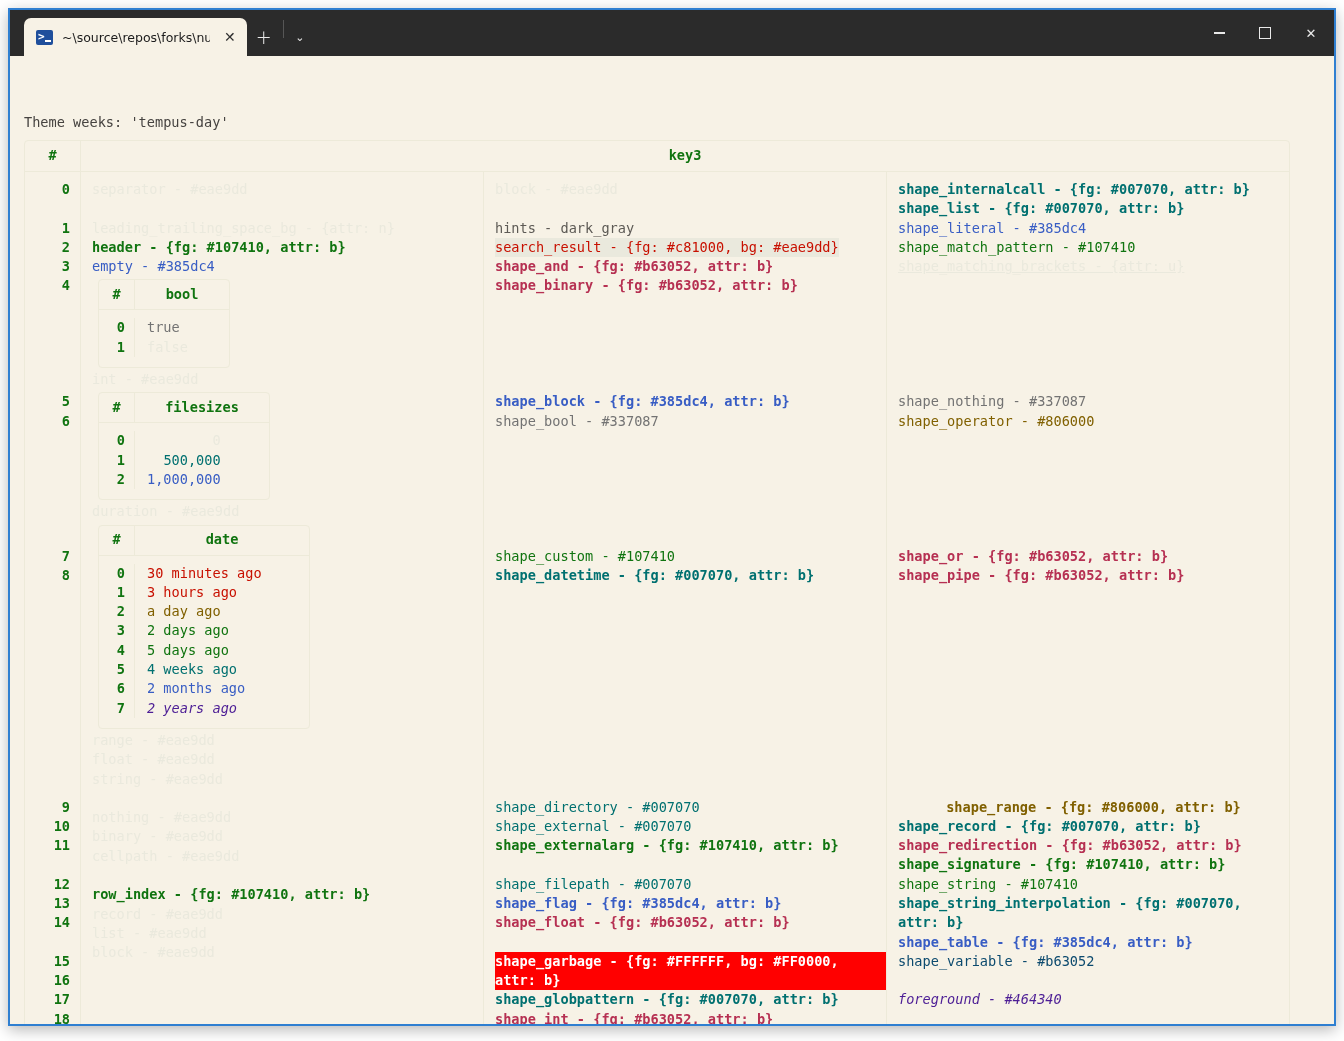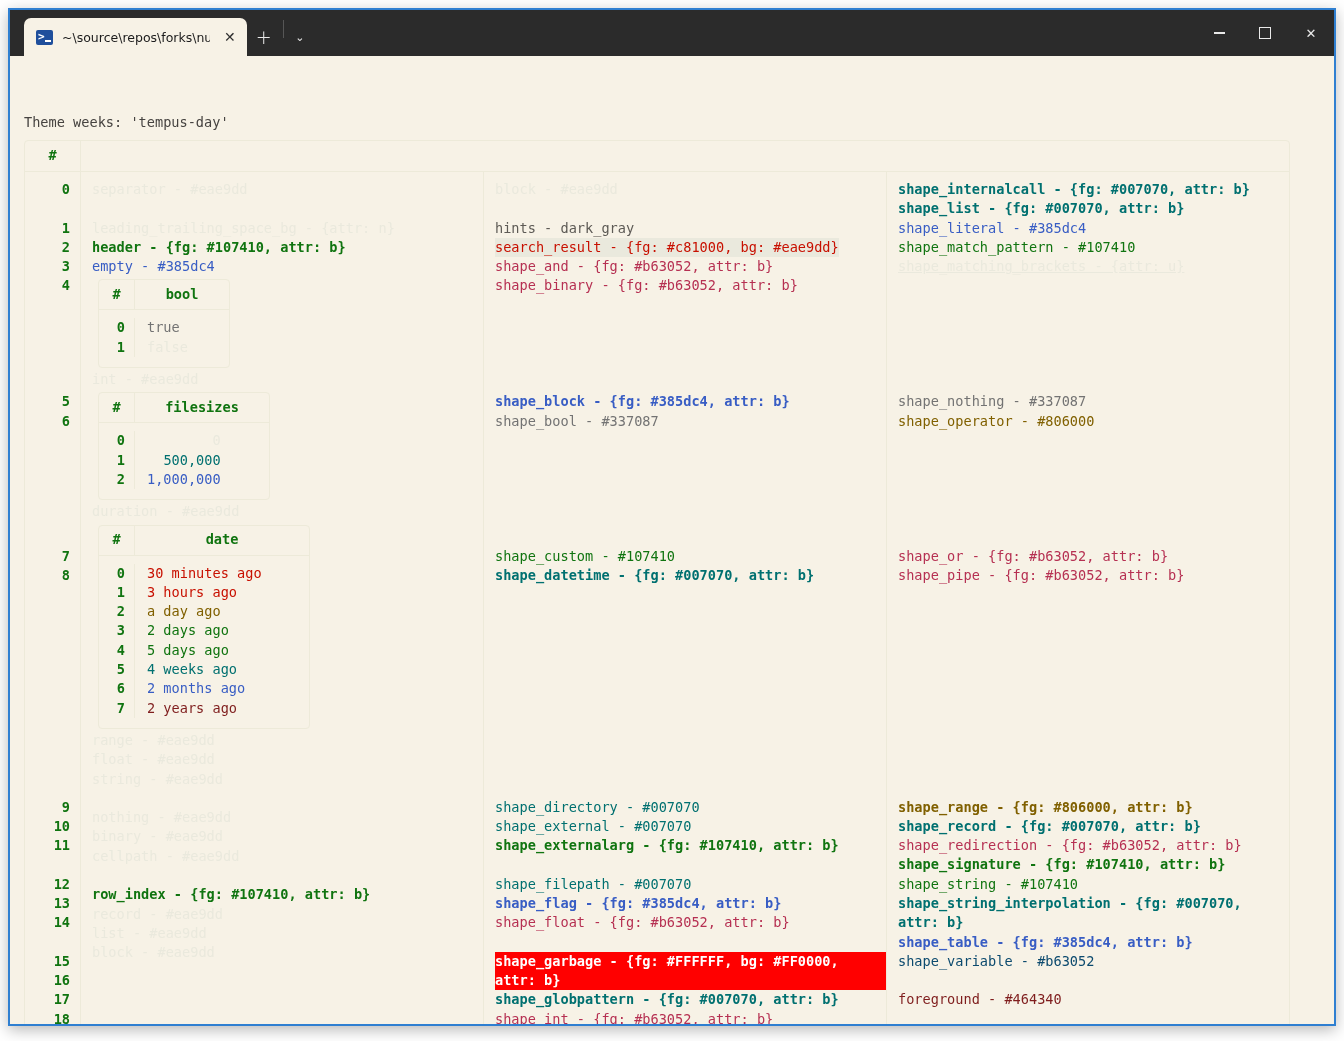--- a/index.html
+++ b/index.html
@@ -94,25 +94,25 @@
   
   .c-fade{color:#eae9dd;}
   .c-fade-u{color:#eae9dd;text-decoration:underline;}
   .c-green{color:#107410;}
   .c-greenb{color:#107410;font-weight:bold;}
   .c-blue{color:#385dc4;}
   .c-blueb{color:#385dc4;font-weight:bold;}
   .c-teal{color:#007070;}
   .c-tealb{color:#007070;font-weight:bold;}
   .c-rose{color:#0c4a6e;}
-  .c-roseb{color:#b63052;font-weight:normal;}
+  .c-roseb{color:#b63052;font-weight:bold;}
   .c-olive{color:#806000;}
-  .c-oliveb{color:#806000;font-weight:bold;}
+  .c-oliveb{color:#806000;font-weight:bold;text-align:center;}
   .c-steel{color:#737373;}
-  .c-dark{color:#7f1d1d;}
+  .c-dark{color:#4c1d95;font-style:italic;}
   .c-gray{color:#5d5a55;}
   .c-red{color:#c81000;background:#eae9dd;}
   .c-garbage{color:#ffffff;background:#ff0000;font-weight:bold;}
 
   
   .subtable{
     display:inline-block;margin:3px 0 2px 6px;
     border:1px solid #edead9;border-radius:4px;
     box-sizing:border-box;vertical-align:top;
   }
@@ -157,20 +157,21 @@
   </div>
 
   <div class="term">
 
     <div class="theme-line">Theme weeks: 'tempus-day'</div>
 
     <div class="nutable">
 
       <div class="nt-head">
         <div class="cell col-idx">#</div>
+        <div class="cell col-k last">key3</div>
       </div>
 
       <div class="nt-body">
         <div class="col-idx">
           <div class="idxnums" id="idxcol"><div>0</div><div>&nbsp;</div><div>1</div><div>2</div><div>3</div><div>4</div><div>&nbsp;</div><div>&nbsp;</div><div>&nbsp;</div><div>&nbsp;</div><div>&nbsp;</div><div>5</div><div>6</div><div>&nbsp;</div><div>&nbsp;</div><div>&nbsp;</div><div>&nbsp;</div><div>&nbsp;</div><div>&nbsp;</div><div>7</div><div>8</div><div>&nbsp;</div><div>&nbsp;</div><div>&nbsp;</div><div>&nbsp;</div><div>&nbsp;</div><div>&nbsp;</div><div>&nbsp;</div><div>&nbsp;</div><div>&nbsp;</div><div>&nbsp;</div><div>&nbsp;</div><div>9</div><div>10</div><div>11</div><div>&nbsp;</div><div>12</div><div>13</div><div>14</div><div>&nbsp;</div><div>15</div><div>16</div><div>17</div><div>18</div></div>
         </div>
         <div class="col-k">
           <div class="kcell" id="k1"><div class="ln c-fade">separator - #eae9dd</div><div class="ln">&nbsp;</div><div class="ln c-fade">leading_trailing_space_bg - {attr: n}</div><div class="ln c-greenb">header - {fg: #107410, attr: b}</div><div class="ln c-blue">empty - #385dc4</div><div class="subtable"><div class="sub-head"><div class="sc sc-idx">#</div><div class="sc" style="padding: 0px 12px; min-width: 70px;">bool</div></div><div class="sub-body"><div class="sc-idx"><div>0</div><div>1</div></div><div class="sc-val"><div class="c-steel">true</div><div class="c-fade">false</div></div></div></div><div class="ln c-fade">int - #eae9dd</div><div class="subtable"><div class="sub-head"><div class="sc sc-idx">#</div><div class="sc" style="padding: 0px 12px; min-width: 110px;">filesizes</div></div><div class="sub-body"><div class="sc-idx"><div>0</div><div>1</div><div>2</div></div><div class="sc-val sub-right"><div class="c-fade">0</div><div class="c-teal">500,000</div><div class="c-blue">1,000,000</div></div></div></div><div class="ln c-fade">duration - #eae9dd</div><div class="subtable"><div class="sub-head"><div class="sc sc-idx">#</div><div class="sc" style="padding: 0px 12px; min-width: 150px;">date</div></div><div class="sub-body"><div class="sc-idx"><div>0</div><div>1</div><div>2</div><div>3</div><div>4</div><div>5</div><div>6</div><div>7</div></div><div class="sc-val"><div class="c-red-plain">30 minutes ago</div><div class="c-red-plain">3 hours ago</div><div class="c-olive">a day ago</div><div class="c-green">2 days ago</div><div class="c-green">5 days ago</div><div class="c-teal">4 weeks ago</div><div class="c-blue">2 months ago</div><div class="c-dark">2 years ago</div></div></div></div><div class="ln c-fade">range - #eae9dd</div><div class="ln c-fade">float - #eae9dd</div><div class="ln c-fade">string - #eae9dd</div><div class="ln">&nbsp;</div><div class="ln c-fade">nothing - #eae9dd</div><div class="ln c-fade">binary - #eae9dd</div><div class="ln c-fade">cellpath - #eae9dd</div><div class="ln">&nbsp;</div><div class="ln c-greenb">row_index - {fg: #107410, attr: b}</div><div class="ln c-fade">record - #eae9dd</div><div class="ln c-fade">list - #eae9dd</div><div class="ln c-fade">block - #eae9dd</div></div>
         </div>
         <div class="col-k">

